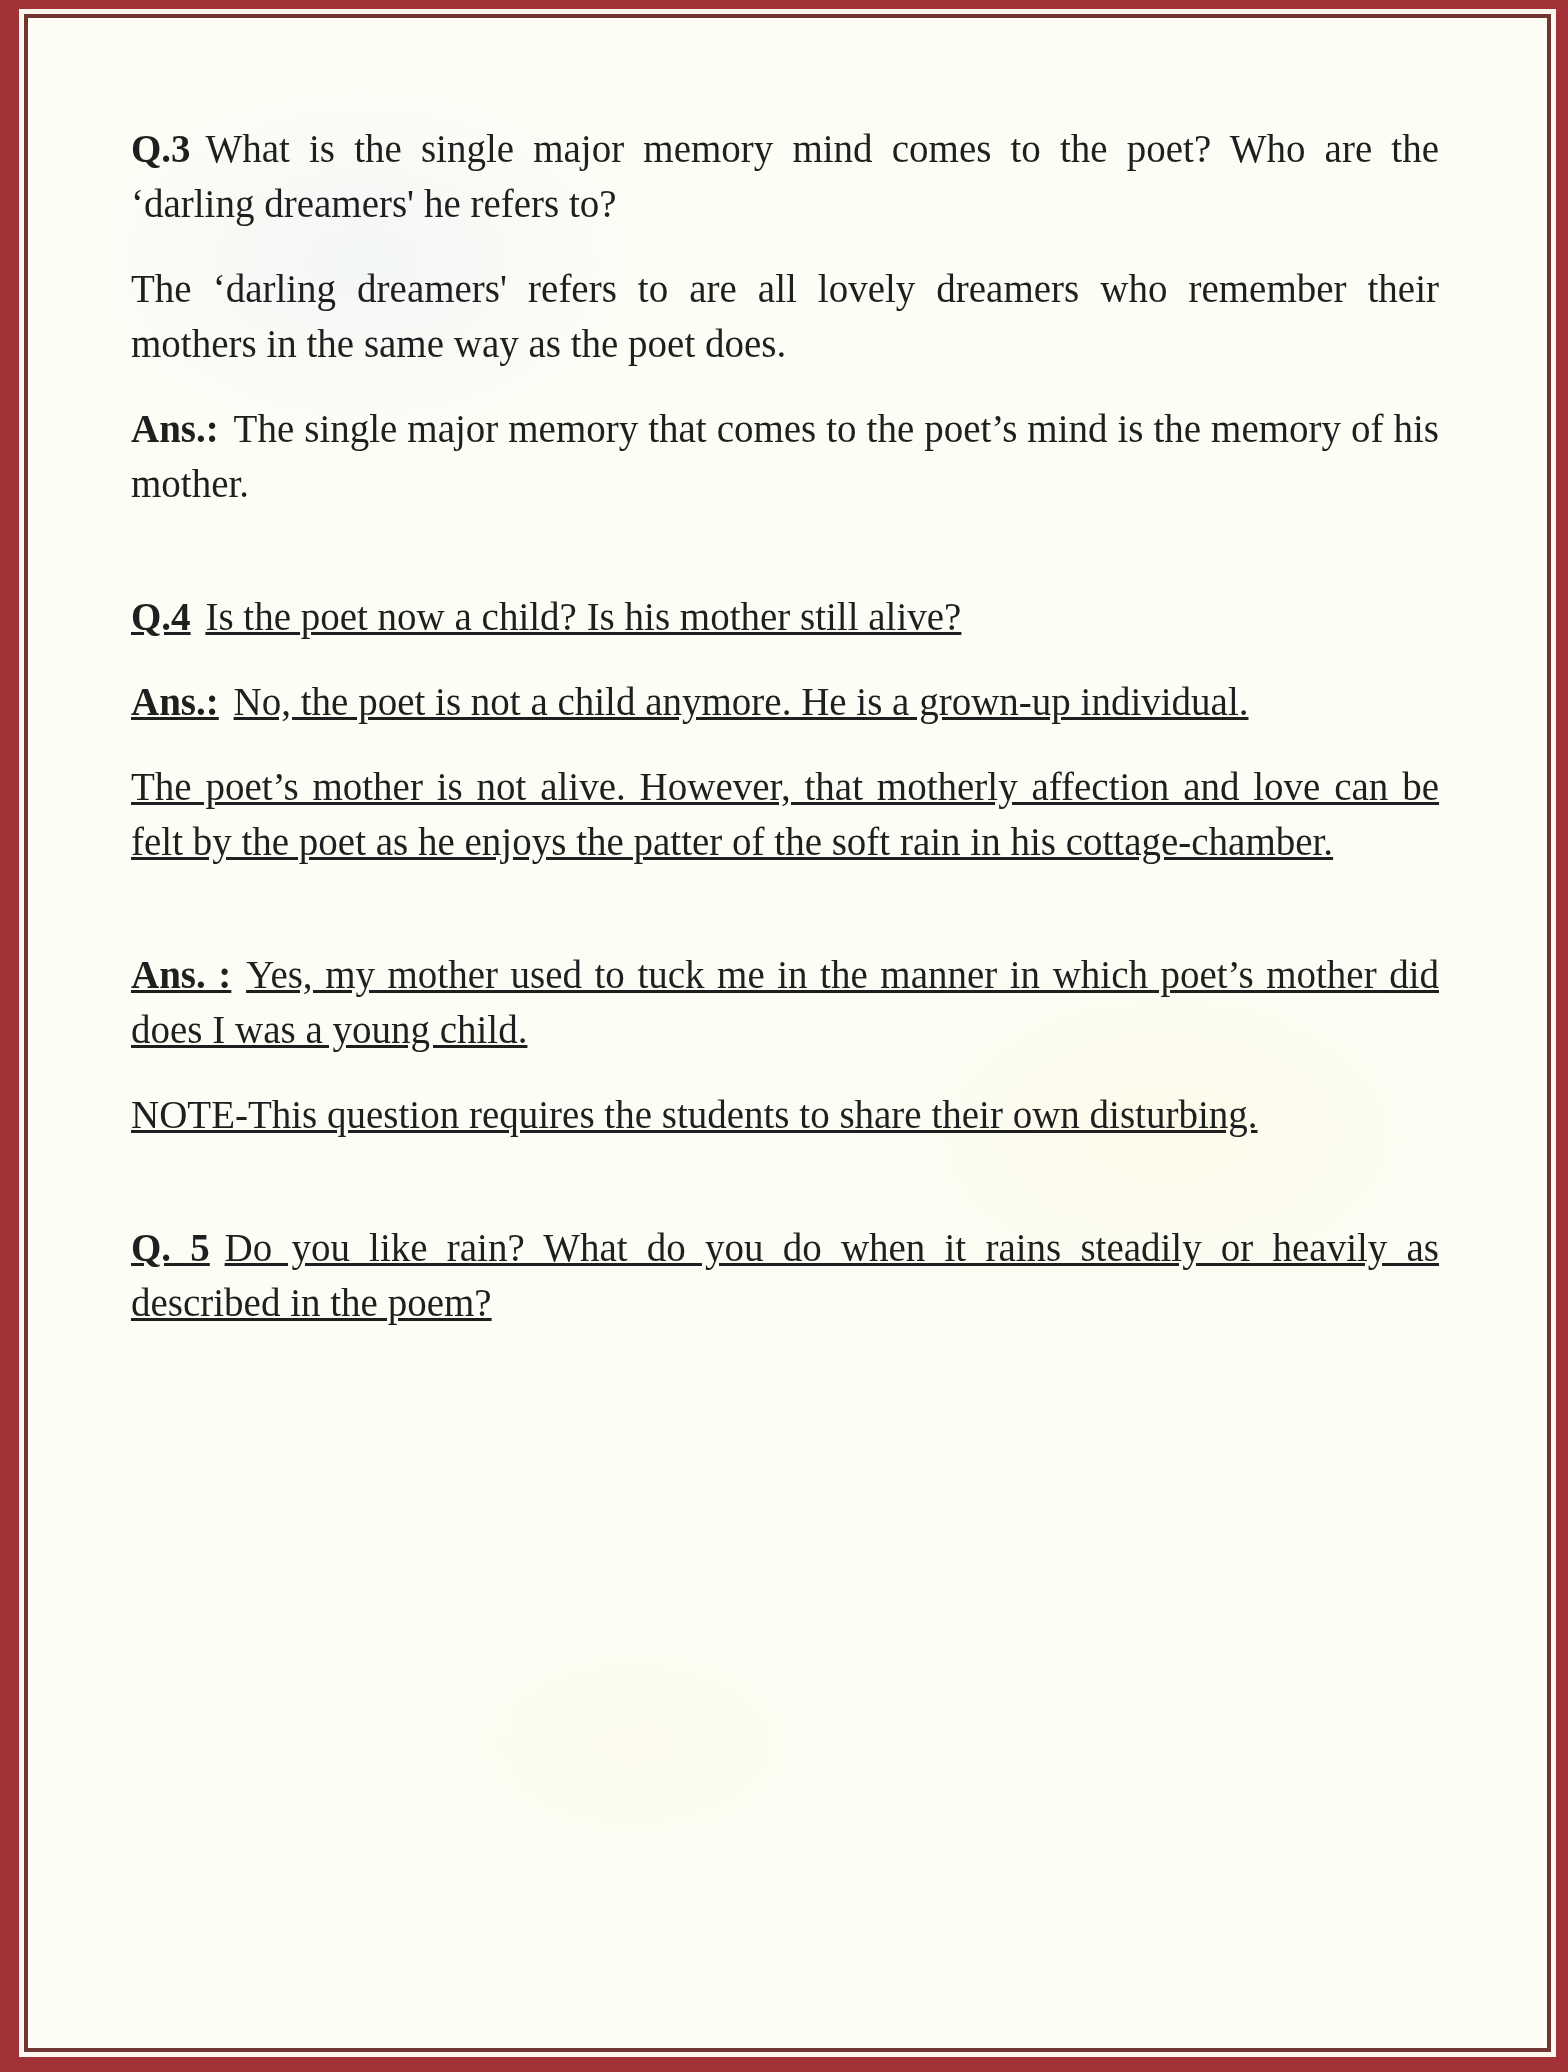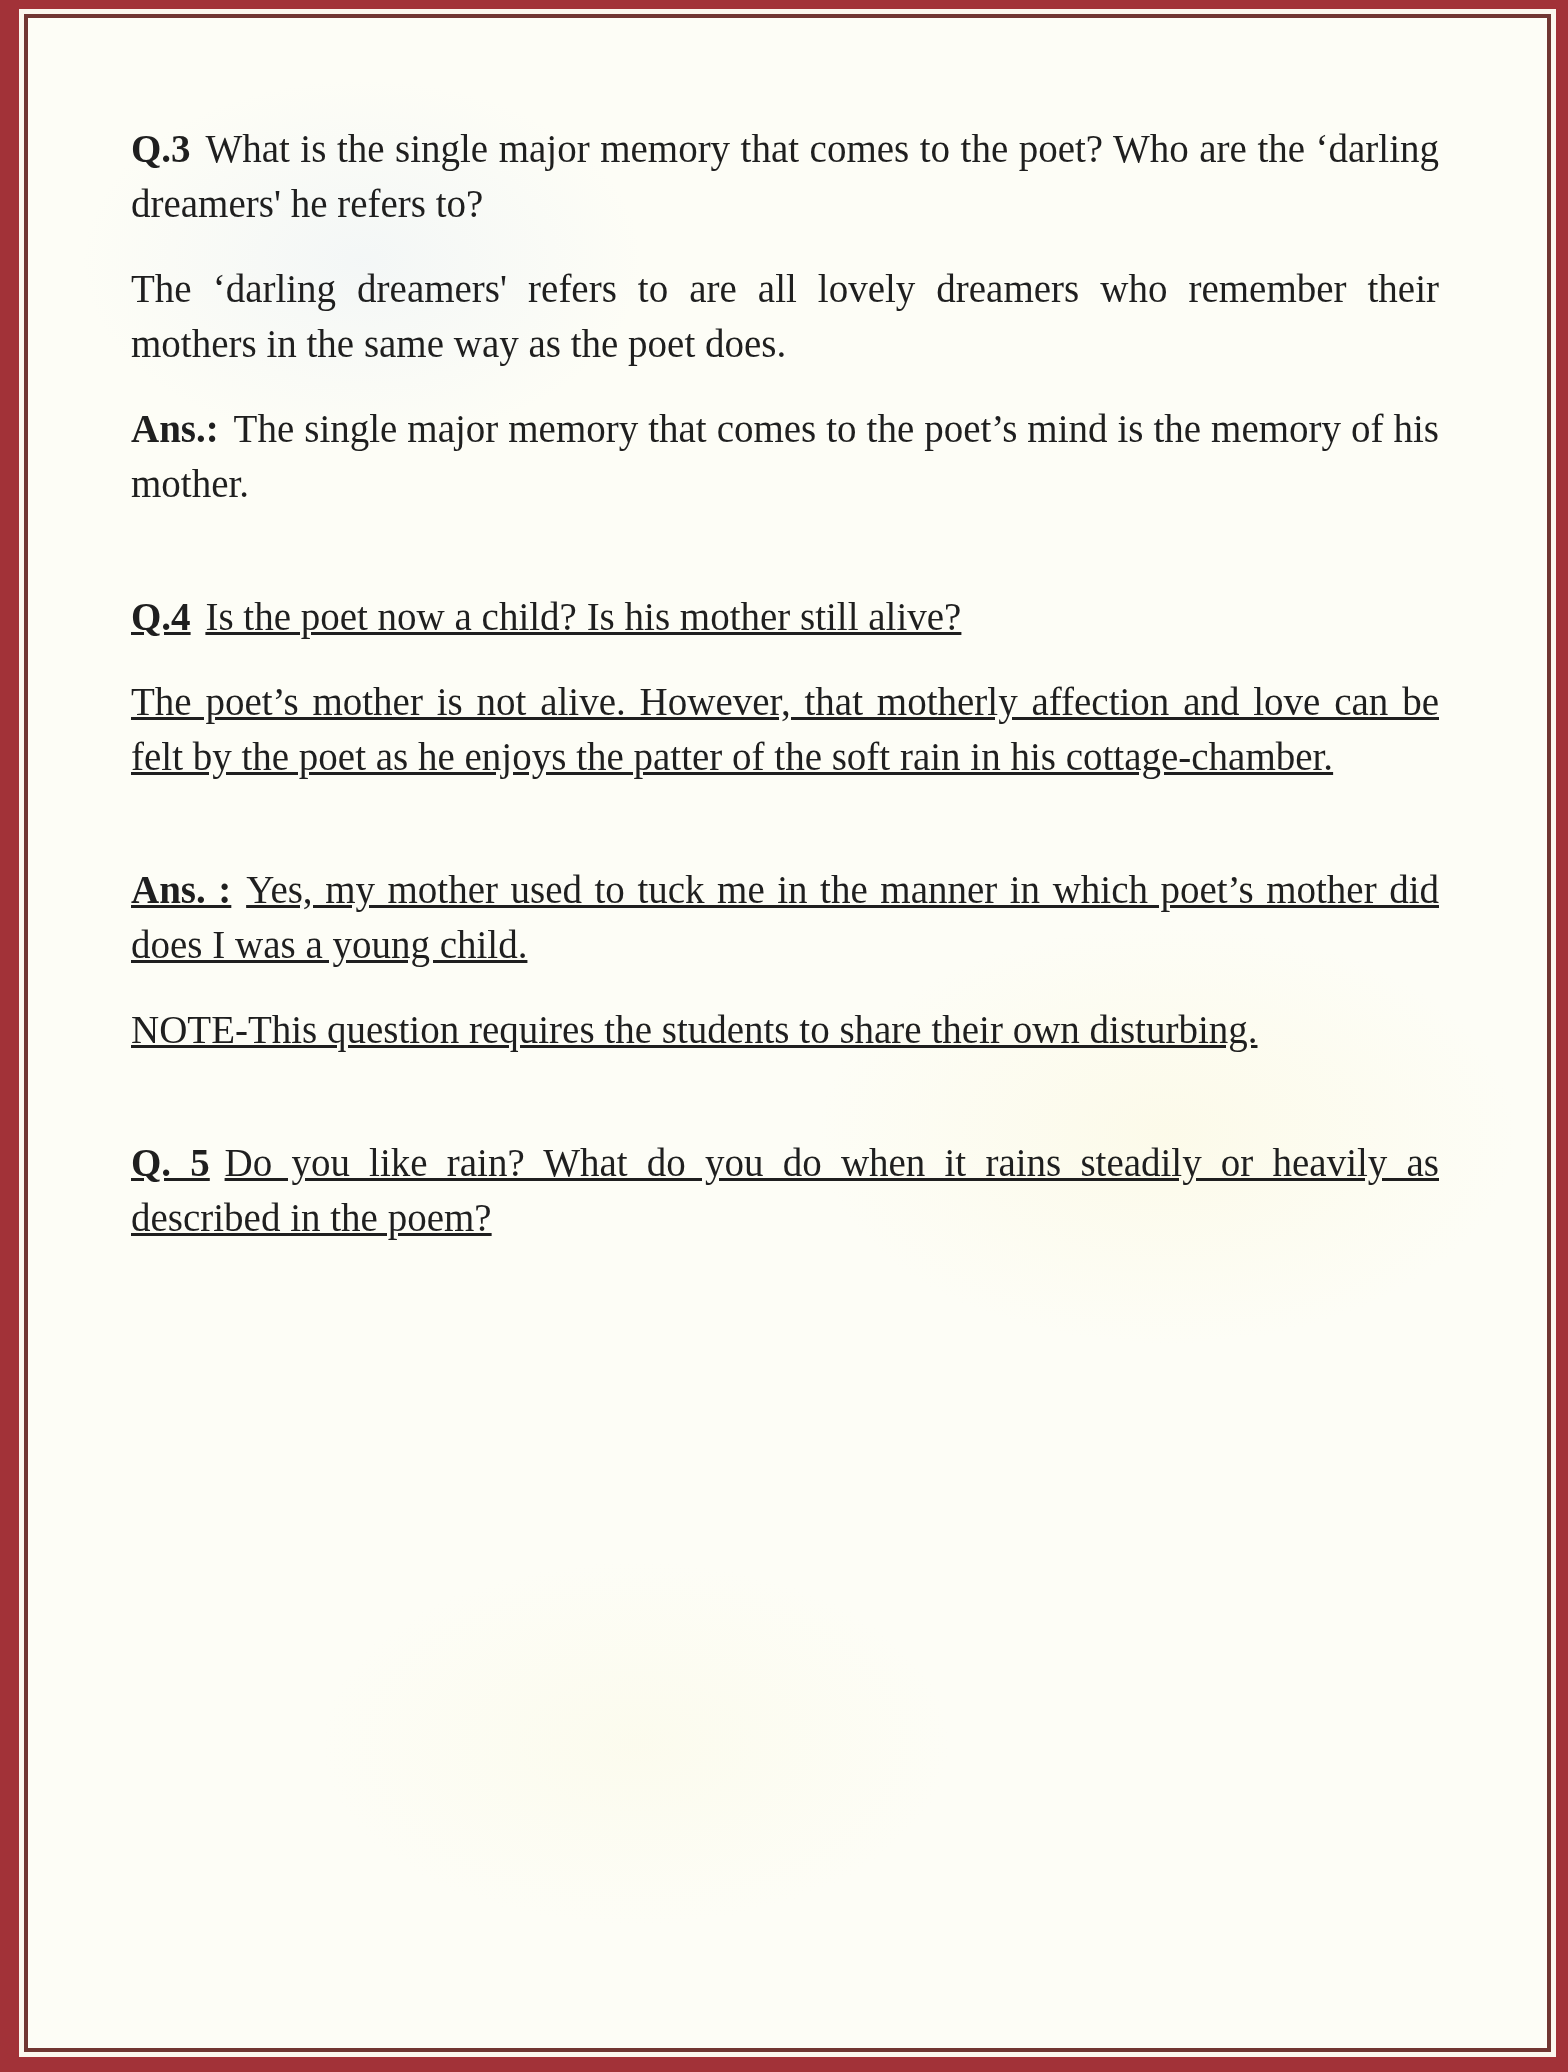--- a/index.html
+++ b/index.html
@@ -70,27 +70,28 @@
 </style>
 </head>
 <body>
 
 <div class="canvas">
   <div class="page-frame">
     <div class="page-inner">
       <div class="doc-content">
 
         <div class="qa-section">
-          <p class="doc-para"><span class="para-label">Q.3</span><span>What is the single major memory that comes to the poet? Who are the ‘darling dreamers' he refers to?</span></p>
+          <p class="doc-para"><span class="para-label">Q.3</span><span>What is the single major memory mind comes to the poet? Who are the ‘darling dreamers' he refers to?</span></p>
           <p class="doc-para"><span>The ‘darling dreamers' refers to are all lovely dreamers who remember their mothers in the same way as the poet does.</span></p>
           <p class="doc-para"><span class="para-label">Ans.:</span><span>The single major memory that comes to the poet’s mind is the memory of his mother.</span></p>
         </div>
 
         <div class="qa-section">
           <p class="doc-para"><span class="para-label">Q.4</span><span>Is the poet now a child? Is his mother still alive?</span></p>
+          <p class="doc-para"><span class="para-label">Ans.:</span><span>No, the poet is not a child anymore. He is a grown-up individual.</span></p>
           <p class="doc-para"><span>The poet’s mother is not alive. However, that motherly affection and love can be felt by the poet as he enjoys the patter of the soft rain in his cottage-chamber.</span></p>
         </div>
 
         <div class="qa-section">
           <p class="doc-para"><span class="para-label">Ans. :</span><span>Yes, my mother used to tuck me in the manner in which poet’s mother did does I was a young child.</span></p>
           <p class="doc-para"><span>NOTE-This question requires the students to share their own disturbing.</span></p>
         </div>
 
         <div class="qa-section">
           <p class="doc-para"><span class="para-label">Q. 5</span><span>Do you like rain? What do you do when it rains steadily or heavily as described in the poem?</span></p>

